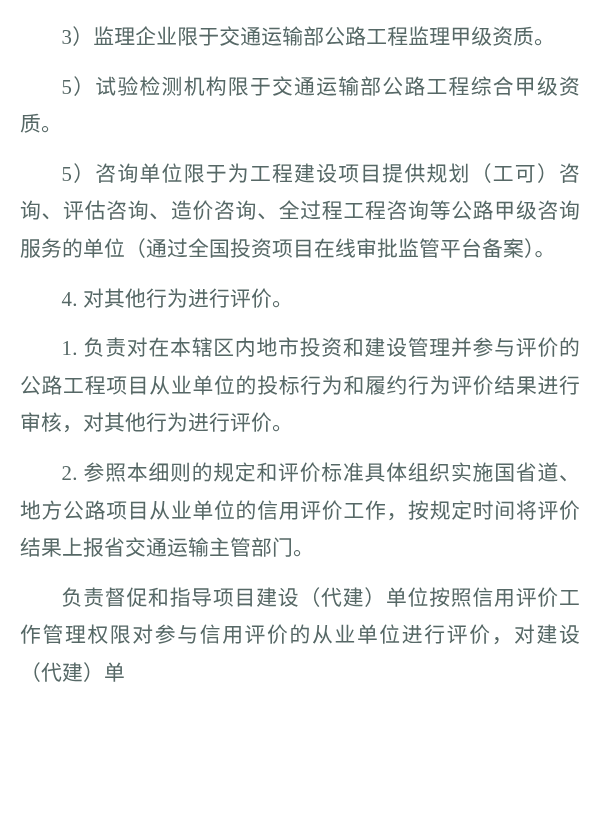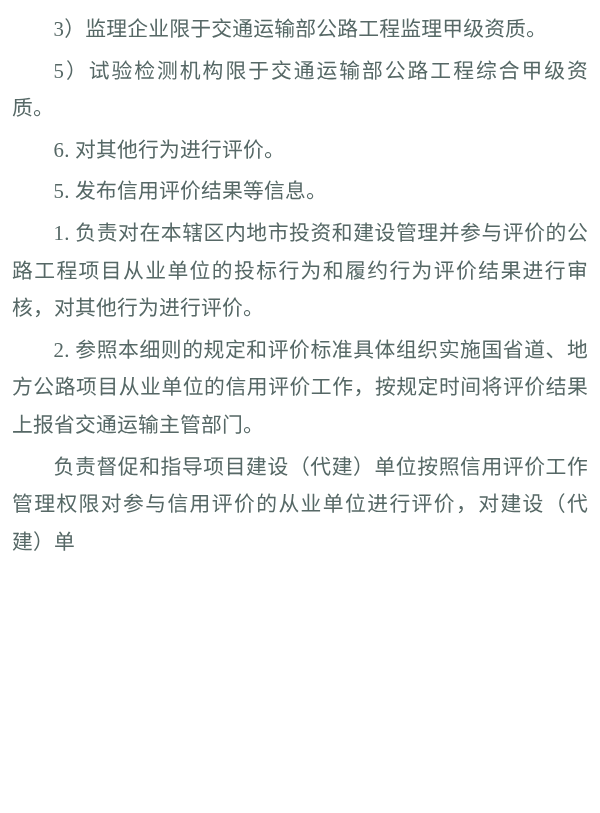--- a/index.html
+++ b/index.html
@@ -14,43 +14,43 @@
     box-sizing: border-box;
     background: #ffffff;
     padding: 6px 8px 0 8px;
     overflow: hidden;
     font-family: "Liberation Serif", "DejaVu Serif", serif;
     font-size: 20.8px;
     line-height: 37.6px;
     color: #566866;
   }
   .page p.para {
-    margin: 4px;
+    margin: 12px;
     padding: 0;
     text-indent: 2em;
     text-align: justify;
     letter-spacing: 0.2px;
     font-kerning: none;
   }
 </style>
 </head>
 <body>
 
 <div class="page">
   <div class="doc-body">
 
       <p class="para">3）监理企业限于交通运输部公路工程监理甲级资质。</p>
 
       <p class="para">5）试验检测机构限于交通运输部公路工程综合甲级资质。</p>
 
+      <p class="para">5）咨询单位限于为工程建设项目提供规划（工可）咨询、评估咨询、造价咨询、全过程工程咨询等公路甲级咨询服务的单位（通过全国投资项目在线审批监管平台备案）。</p>
 
 
-      <p class="para">6. 对其他行为进行评价。</p>
+      <p class="para">4. 对其他行为进行评价。</p>
 
-      <p class="para">5. 发布信用评价结果等信息。</p>
 
 
       <p class="para">1. 负责对在本辖区内地市投资和建设管理并参与评价的公路工程项目从业单位的投标行为和履约行为评价结果进行审核，对其他行为进行评价。</p>
 
       <p class="para">2. 参照本细则的规定和评价标准具体组织实施国省道、地方公路项目从业单位的信用评价工作，按规定时间将评价结果上报省交通运输主管部门。</p>
 
 
 
       <p class="para">负责督促和指导项目建设（代建）单位按照信用评价工作管理权限对参与信用评价的从业单位进行评价，对建设（代建）单</p>
     </div>

